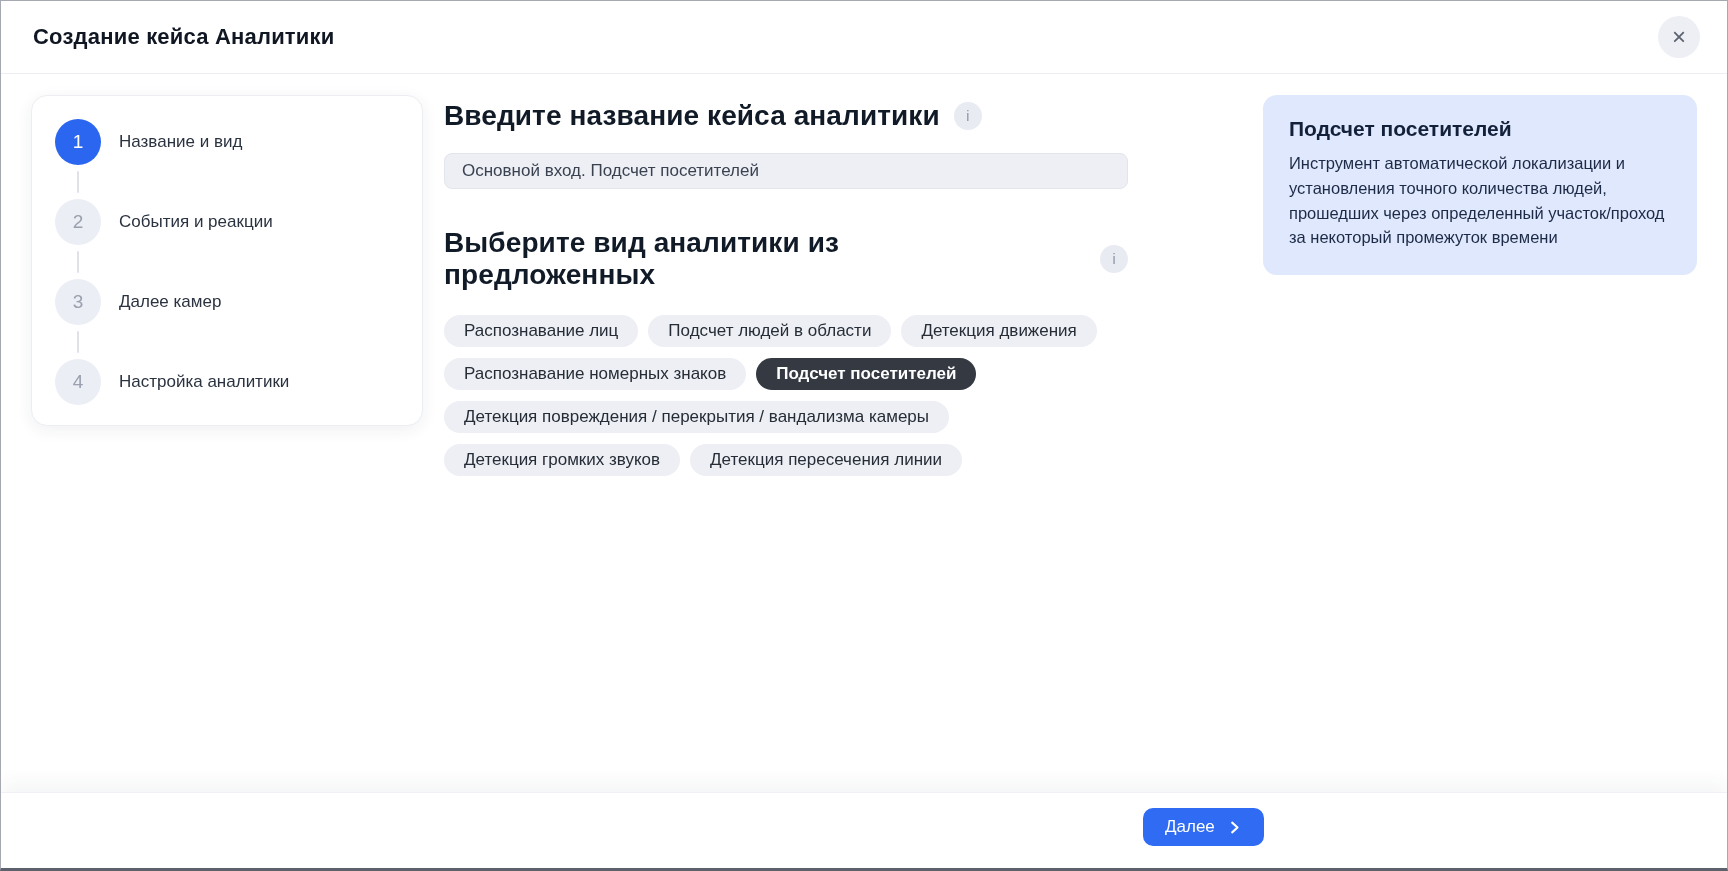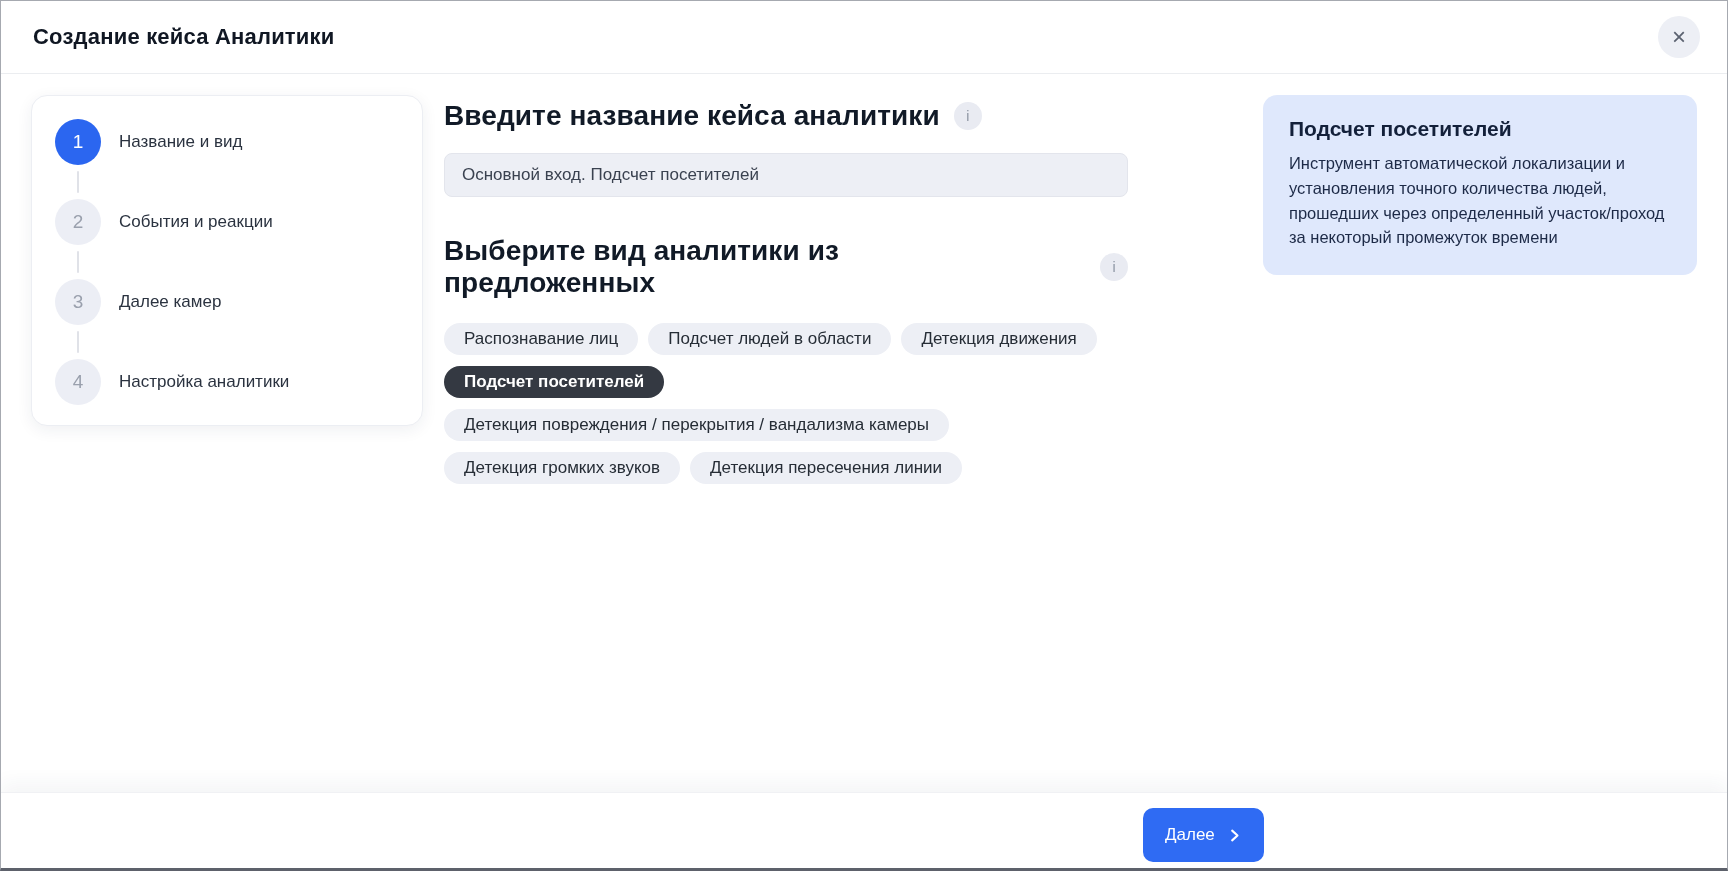--- a/index.html
+++ b/index.html
@@ -30,39 +30,39 @@
   .step.active .step-circle{ background:#2b66f0; color:#fff; }
   .step-label{ font-size:17px; color:#2b3340; }
   .step-connector{ width:2px; height:22px; background:#e0e2e8; margin:6px 0 6px 22px; border-radius:1px; }
   
   .main{ width:684px; flex:0 0 auto; margin-left:21px; }
   .sec-title-row{ display:flex; align-items:center; margin-top:5px; }
   .sec-title{ font-size:28px; font-weight:bold; color:#111a27; letter-spacing:.1px; }
   .info-icon{ width:28px; height:28px; border-radius:50%; background:#e9ebf2; margin-left:14px;
     display:flex; align-items:center; justify-content:center; font-size:14px; color:#8c94a2;
     cursor:pointer; flex:0 0 auto; font-style:normal; }
-  .name-input{ margin-top:21px; width:100%; height:44px; background:#edeff5;
+  .name-input{ margin-top:21px; width:100%; height:36px; background:#edeff5;
     border:1px solid #e3e5ec; border-radius:8px; padding:0 17px; font-size:17px; color:#3a4250;
     font-family:"Liberation Sans", sans-serif; outline:none; }
   .sec2{ margin-top:38px;gap:48px; }
   .chips{ margin-top:24px; display:flex; flex-wrap:wrap; gap:11px 10px; }
   .chip{ height:32px; display:inline-flex; align-items:center; padding:0 20px; border-radius:22px;
     background:#edeff5; font-size:17px; color:#262d36; border:none; cursor:pointer; white-space:nowrap;
     font-family:"Liberation Sans", sans-serif; }
   .chip.selected{ background:#343942; color:#fff; font-weight:bold; }
   
   .info-panel{ width:434px; flex:0 0 auto; margin-left:auto; background:#dfe8fc; border-radius:14px;
     padding:22px 26px 25px 26px; }
   .info-panel-title{ font-size:21px; font-weight:bold; color:#13203a; }
   .info-panel-desc{ margin-top:10px; font-size:16.5px; line-height:1.5; color:#1d2a47;
     overflow-wrap:break-word; }
   
   .ftr{ flex:0 0 auto; height:76px; position:relative; background:#fff;
     border-top:1px solid #f0f1f4; box-shadow:0 -9px 18px rgba(40,50,70,.05); }
-  .next-btn{ position:absolute; left:1142px; top:15px; height:54px; padding:0 22px;
+  .next-btn{ position:absolute; left:1142px; top:15px; height:38px; padding:0 22px;
     background:#2f6bf3; border:none; border-radius:10px; color:#fff; font-size:17px;
     display:inline-flex; align-items:center; gap:12px; cursor:pointer;
     font-family:"Liberation Sans", sans-serif; }
   .next-btn svg{ display:block; }
 </style>
 </head>
 <body>
 
 <div class="window">
 
@@ -110,20 +110,21 @@
         <div class="sec-title">Выберите вид аналитики из предложенных</div>
         <span class="info-icon">
             <span>i</span>
           </span>
       </div>
 
       <div class="chips">
         <button class="chip">Распознавание лиц</button>
         <button class="chip">Подсчет людей в области</button>
         <button class="chip">Детекция движения</button>
+        <button class="chip">Распознавание номерных знаков</button>
         <button class="chip selected">Подсчет посетителей</button>
         <button class="chip">Детекция повреждения / перекрытия / вандализма камеры</button>
         <button class="chip">Детекция громких звуков</button>
         <button class="chip">Детекция пересечения линии</button>
       </div>
     </div>
 
     <div class="info-panel">
       <div class="info-panel-title">Подсчет посетителей</div>
       <div class="info-panel-desc">Инструмент автоматической локализации и установления точного количества людей, прошедших через определенный участок/проход за некоторый промежуток времени</div>

